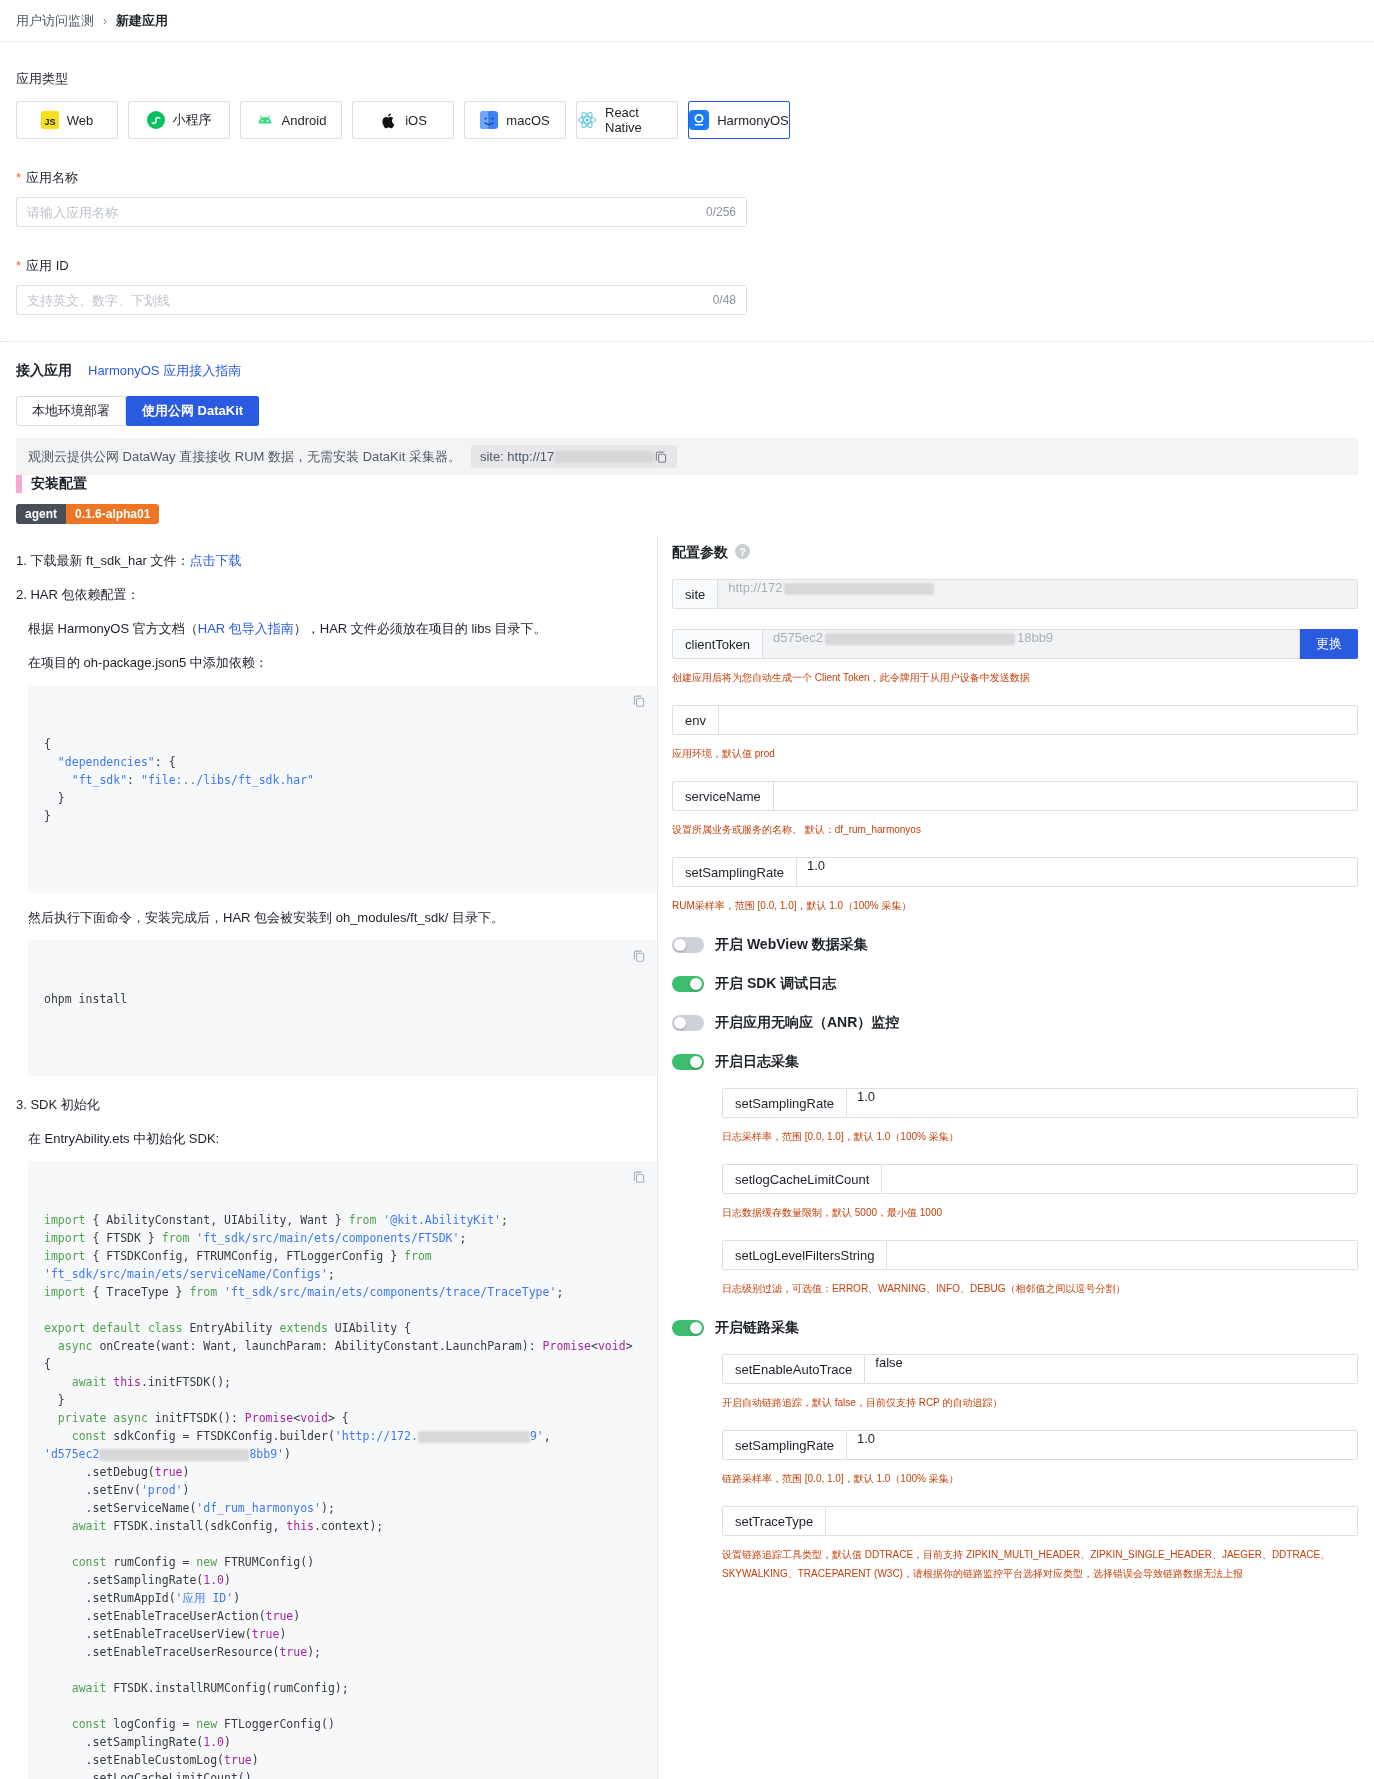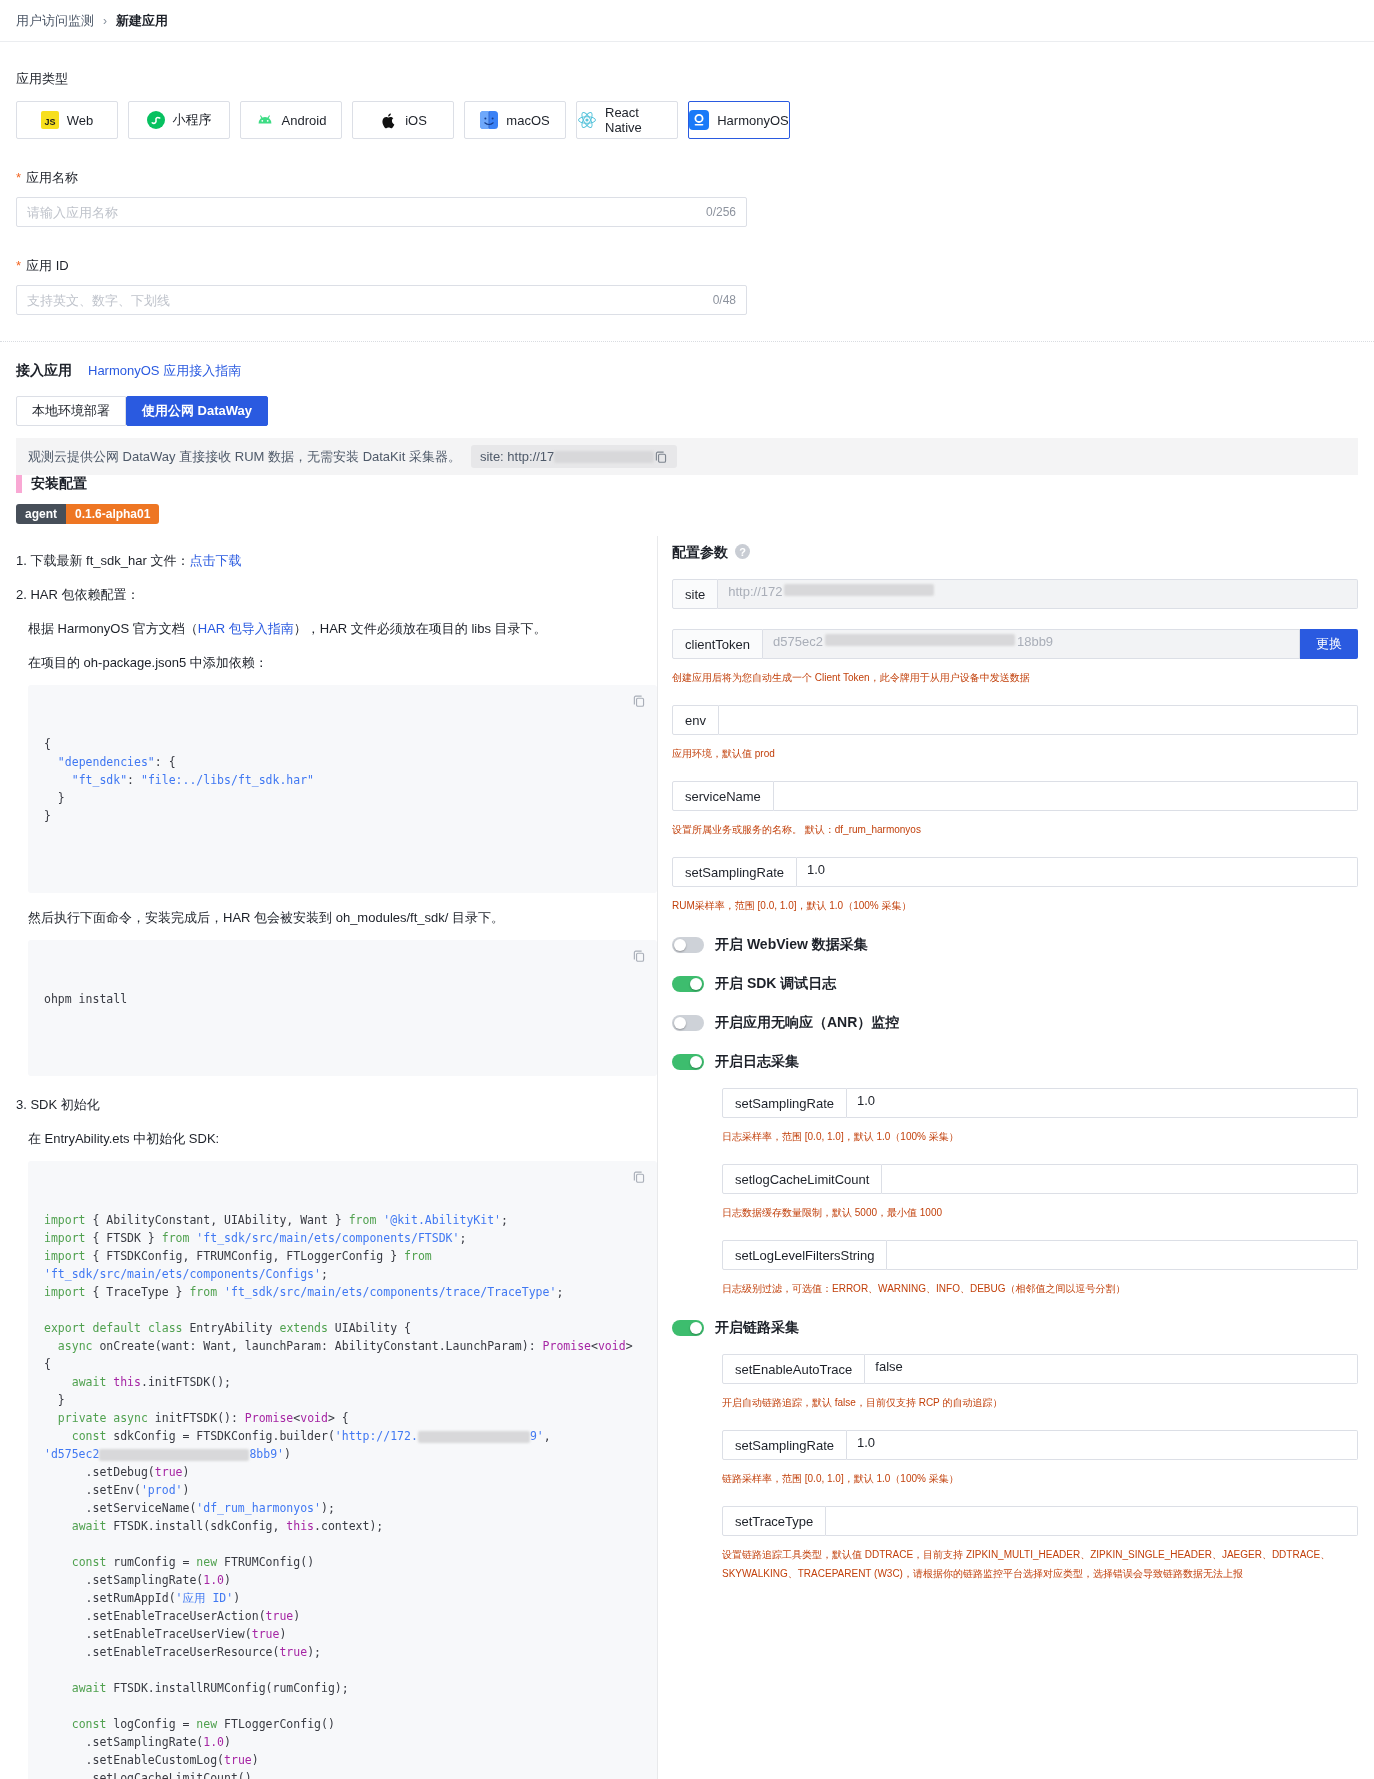--- a/index.html
+++ b/index.html
@@ -44,21 +44,21 @@
   .sub{margin-left:12px}
   .codeblk{position:relative;background:#f7f8fa;border-radius:3px;margin:13px 0 0 12px;padding:14px 16px;
     font-family:"DejaVu Sans Mono","Liberation Mono",monospace;font-size:11.5px;line-height:18px;color:#383a42;white-space:pre-wrap;word-break:break-all}
   .codeblk .k{color:#50a14f}.codeblk .s{color:#4078f2}.codeblk .p{color:#a626a4}
   .copybtn{position:absolute;top:9px;right:11px;color:#a9aeb8;cursor:pointer}
   .ptitle{display:flex;align-items:flex-start;gap:7px;font-size:14px;font-weight:bold;margin:4px 0 17px}
   .qicon{width:15px;height:15px;border-radius:50%;background:#c9cdd4;color:#fff;font-size:11px;font-weight:bold;display:inline-flex;align-items:center;justify-content:center;cursor:pointer}
   .prow{display:flex;align-items:stretch;height:30px;margin-bottom:20px}
   .prow.hasdesc{margin-bottom:9px}
   .pkey{display:flex;align-items:center;padding:0 12px;border:1px solid #dcdfe6;border-radius:2px 0 0 2px;background:#fff;white-space:nowrap}
-  .pval{flex:1;display:flex;align-items:flex-start;gap:2px;padding:4px 10px;border:1px solid #dcdfe6;border-left:none;border-radius:0 2px 2px 0;background:#fff;overflow:hidden}
+  .pval{flex:1;display:flex;align-items:flex-end;gap:2px;padding:13px 10px;border:1px solid #dcdfe6;border-left:none;border-radius:0 2px 2px 0;background:#fff;overflow:hidden}
   .prow.dis .pkey{background:#fafbfc}
   .prow.dis .pval{background:#f2f3f5;color:#a9aeb8}
   .prow .pbtn{width:58px;border:none;background:#2a5ae0;color:#fff;font-size:13px;cursor:pointer;border-radius:0 2px 2px 0;font-family:inherit}
   .prow.hasbtn .pval{border-radius:0}
   .pinput{width:100%;border:none;outline:none;background:transparent;font-size:13px;color:#1d2129;font-family:inherit}
   .pdesc{color:#c2410c;font-size:10px;line-height:19px;margin:5px 0 18px}
   .tgl{display:flex;align-items:center;gap:11px;margin:21px 0 17px}
   .tlabel{font-size:14px;font-weight:bold}
   .switch{width:32px;height:16px;border-radius:9px;background:#ced2d8;position:relative;cursor:pointer;flex:none}
   .switch i{position:absolute;top:2px;left:2px;width:12px;height:12px;border-radius:50%;background:#fff;box-shadow:0 1px 2px rgba(0,0,0,.3)}
@@ -172,21 +172,21 @@
   </div>
 
   <hr class="dotted">
 
   <div class="access-hdr">
     <span class="access-title">接入应用</span>
     <a class="link">HarmonyOS 应用接入指南</a>
   </div>
   <div class="tabs">
       <div class="tab">本地环境部署</div>
-      <div class="tab active">使用公网 DataWay</div>
+      <div class="tab active">使用公网 DataKit</div>
     </div>
   <div class="banner">
     <span>观测云提供公网 DataWay 直接接收 RUM 数据，无需安装 DataKit 采集器。</span>
     <span class="chip">
       <span>site: http://17</span>
       <span class="redact" style="width:100px"></span>
       <span class="copyic">
           <svg width="14" height="14" viewBox="0 0 16 16">
             <rect x="5.2" y="4.8" width="8" height="9.2" rx="1.5" fill="none" stroke="currentColor" stroke-width="1.3"></rect>
             <path d="M11 2.5H4.3A1.6 1.6 0 0 0 2.7 4.1V12" fill="none" stroke="currentColor" stroke-width="1.3"></path>
@@ -229,21 +229,21 @@
               <rect x="5.2" y="4.8" width="8" height="9.2" rx="1.5" fill="none" stroke="currentColor" stroke-width="1.3"></rect>
               <path d="M11 2.5H4.3A1.6 1.6 0 0 0 2.7 4.1V12" fill="none" stroke="currentColor" stroke-width="1.3"></path>
             </svg></span>
       </div>
       <div class="step" style="margin-top:19px">3. SDK 初始化</div>
       <div class="step sub">在 EntryAbility.ets 中初始化 SDK:</div>
       <div class="codeblk">
         <div class="code-content"><span class="k">import</span> { AbilityConstant, UIAbility, Want } <span class="k">from</span> <span class="s">'@kit.AbilityKit'</span>;
 <span class="k">import</span> { FTSDK } <span class="k">from</span> <span class="s">'ft_sdk/src/main/ets/components/FTSDK'</span>;
 <span class="k">import</span> { FTSDKConfig, FTRUMConfig, FTLoggerConfig } <span class="k">from</span>
-<span class="s">'ft_sdk/src/main/ets/components/Configs'</span>;
+<span class="s">'ft_sdk/src/main/ets/serviceName/Configs'</span>;
 <span class="k">import</span> { TraceType } <span class="k">from</span> <span class="s">'ft_sdk/src/main/ets/components/trace/TraceType'</span>;
 
 <span class="k">export</span> <span class="k">default</span> <span class="k">class</span> EntryAbility <span class="k">extends</span> UIAbility {
   <span class="k">async</span> onCreate(want: Want, launchParam: AbilityConstant.LaunchParam): <span class="p">Promise</span>&lt;<span class="p">void</span>&gt;
 {
     <span class="k">await</span> <span class="p">this</span>.initFTSDK();
   }
   <span class="k">private</span> <span class="k">async</span> initFTSDK(): <span class="p">Promise</span>&lt;<span class="p">void</span>&gt; {
     <span class="k">const</span> sdkConfig = FTSDKConfig.builder(<span class="s">'http://172.<span class="redact" style="width:112px"></span>9'</span>,
 <span class="s">'d575ec2<span class="redact" style="width:150px"></span>8bb9'</span>)

